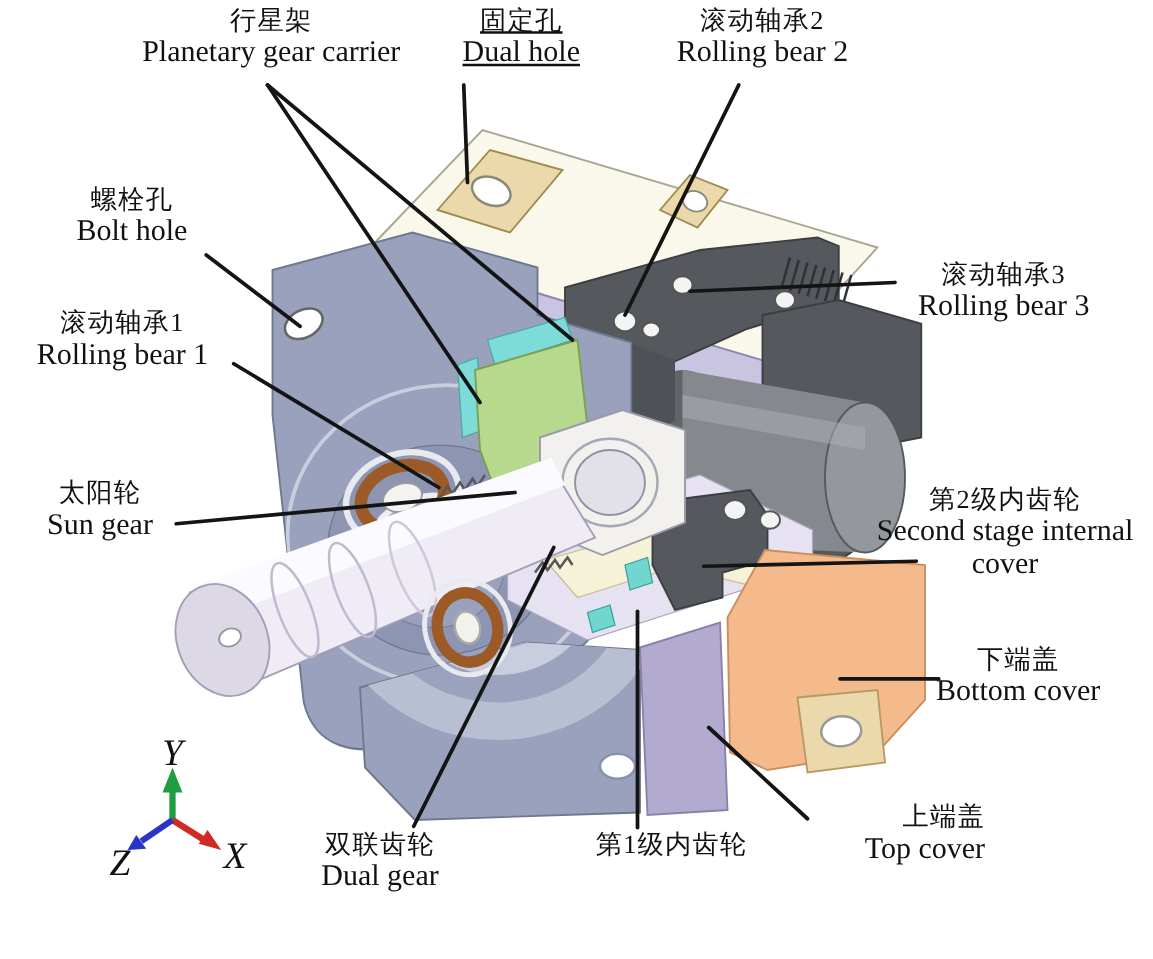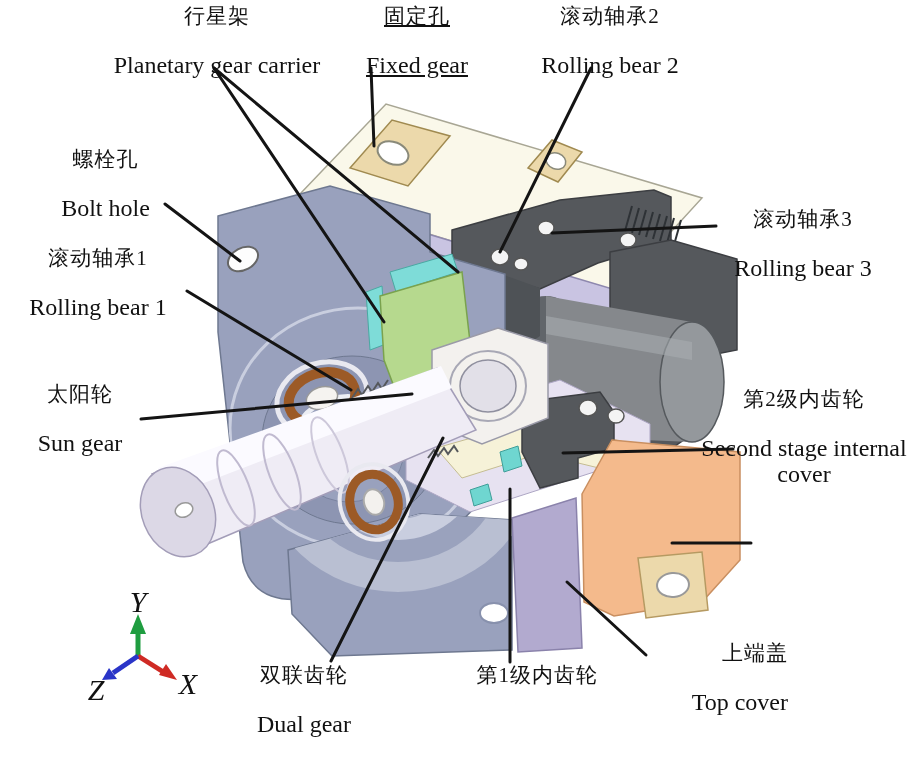--- a/index.html
+++ b/index.html
@@ -1,21 +1,21 @@
 <!DOCTYPE html>
 <html><head>
 <meta charset="utf-8">
 <style>
   html,body{margin:0;padding:0;background:#ffffff;}
   #figure{position:relative;width:922px;height:767px;background:#ffffff;overflow:hidden;
           font-family:"Liberation Serif","DejaVu Serif",serif;color:#111;}
   #scene{position:absolute;left:0;top:0;width:922px;height:767px;}
   .label{position:absolute;text-align:center;line-height:1.12;}
   .label .zh{font-size:21px;letter-spacing:1px;}
-  .label .en{font-size:24px;margin-top:23px;}
+  .label .en{font-size:24px;}
   .axis-label{font-style:italic;font-size:30px;fill:#111;}
 </style>
 </head>
 <body>
 
 <div id="figure">
 
 <svg id="scene" viewBox="0 0 922 767">
   <defs>
     <clipPath id="plateClip">
@@ -164,21 +164,21 @@
     <text class="axis-label" x="96" y="700" text-anchor="middle">Z</text>
   </g>
 </svg>
 
 <div class="label" style="left:82px;top:5px;width:270px;">
   <div class="zh">行星架</div>
   <div class="en">Planetary gear carrier</div>
 </div>
 <div class="label" style="left:337px;top:5px;width:160px;text-decoration:underline;">
   <div class="zh">固定孔</div>
-  <div class="en">Fixed gear</div>
+  <div class="en">Dual hole</div>
 </div>
 <div class="label" style="left:515px;top:5px;width:190px;">
   <div class="zh">滚动轴承2</div>
   <div class="en">Rolling bear 2</div>
 </div>
 <div class="label" style="left:28px;top:148px;width:155px;">
   <div class="zh">螺栓孔</div>
   <div class="en">Bolt hole</div>
 </div>
 <div class="label" style="left:8px;top:247px;width:180px;">
@@ -190,20 +190,24 @@
   <div class="en">Sun gear</div>
 </div>
 <div class="label" style="left:708px;top:208px;width:190px;">
   <div class="zh">滚动轴承3</div>
   <div class="en">Rolling bear 3</div>
 </div>
 <div class="label" style="left:700px;top:388px;width:208px;">
   <div class="zh">第2级内齿轮</div>
   <div class="en">Second stage internal cover</div>
 </div>
+<div class="label" style="left:722px;top:516px;width:185px;">
+  <div class="zh">下端盖</div>
+  <div class="en">Bottom cover</div>
+</div>
 <div class="label" style="left:608px;top:642px;width:180px;text-align:right;">
   <div class="zh">上端盖</div>
   <div class="en">Top cover</div>
 </div>
 <div class="label" style="left:218px;top:664px;width:172px;">
   <div class="zh">双联齿轮</div>
   <div class="en">Dual gear</div>
 </div>
 <div class="label" style="left:400px;top:664px;width:198px;text-align:right;">
   <div class="zh">第1级内齿轮</div>

